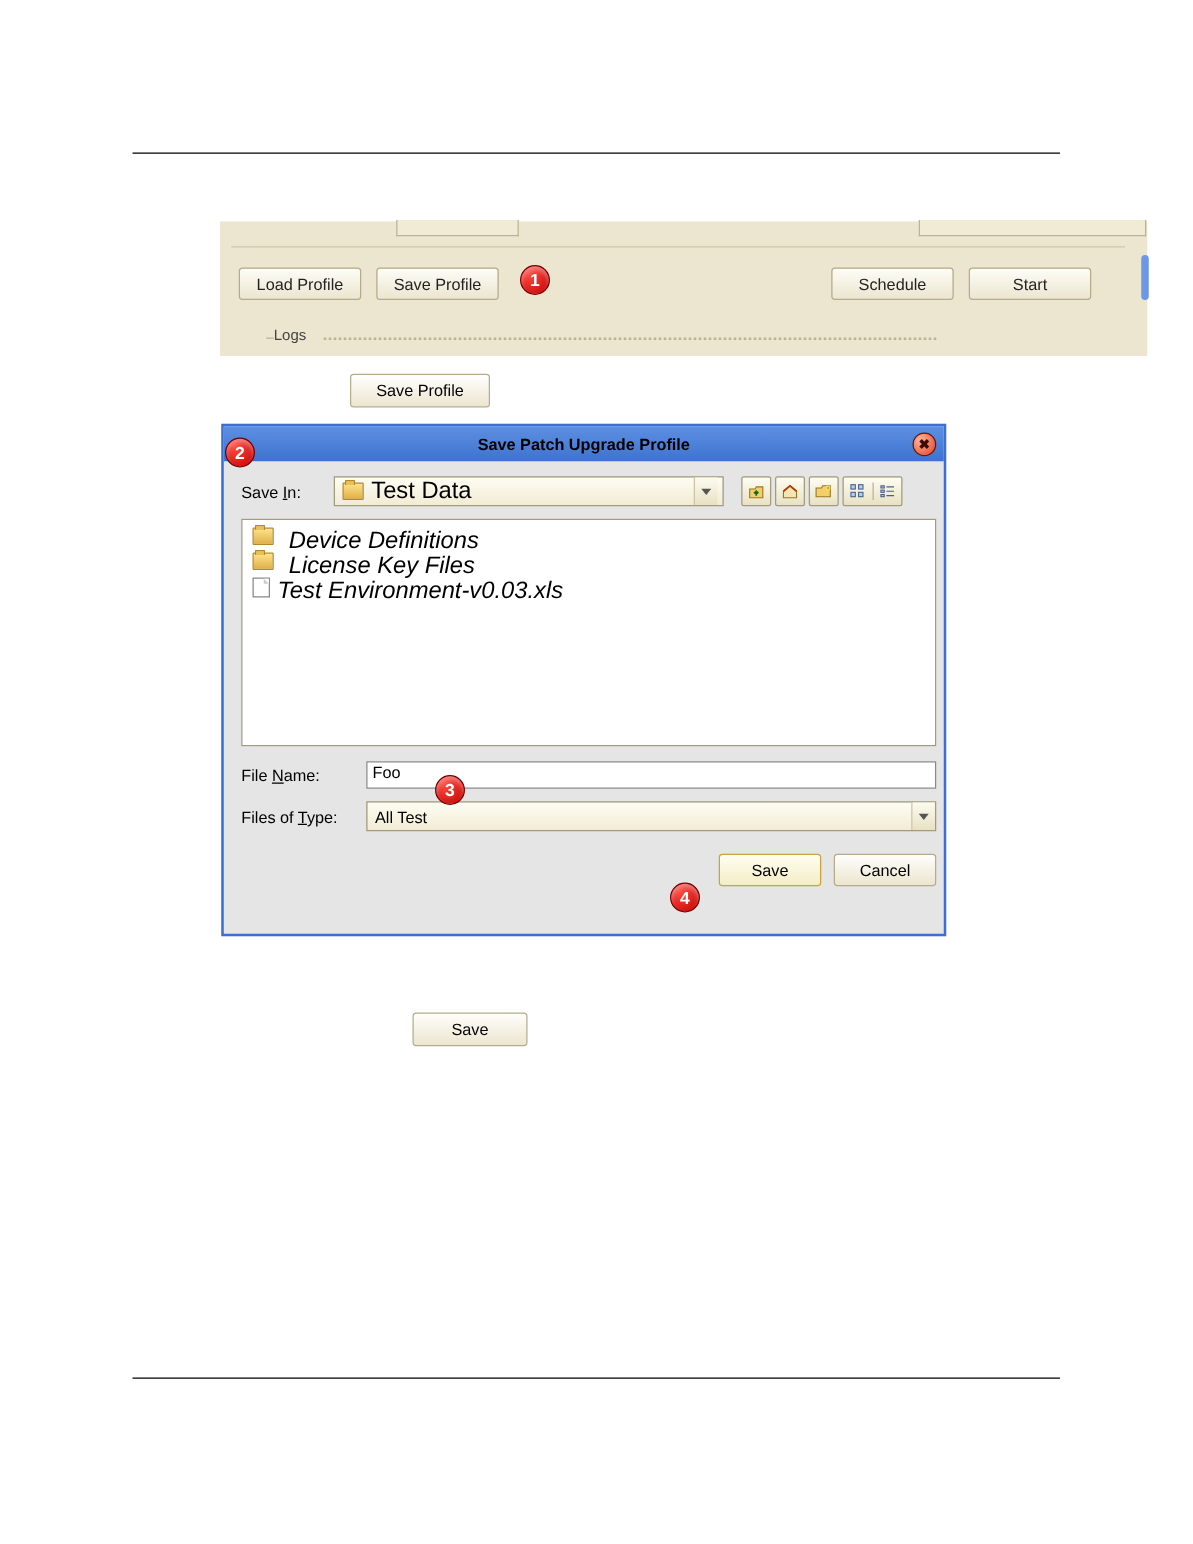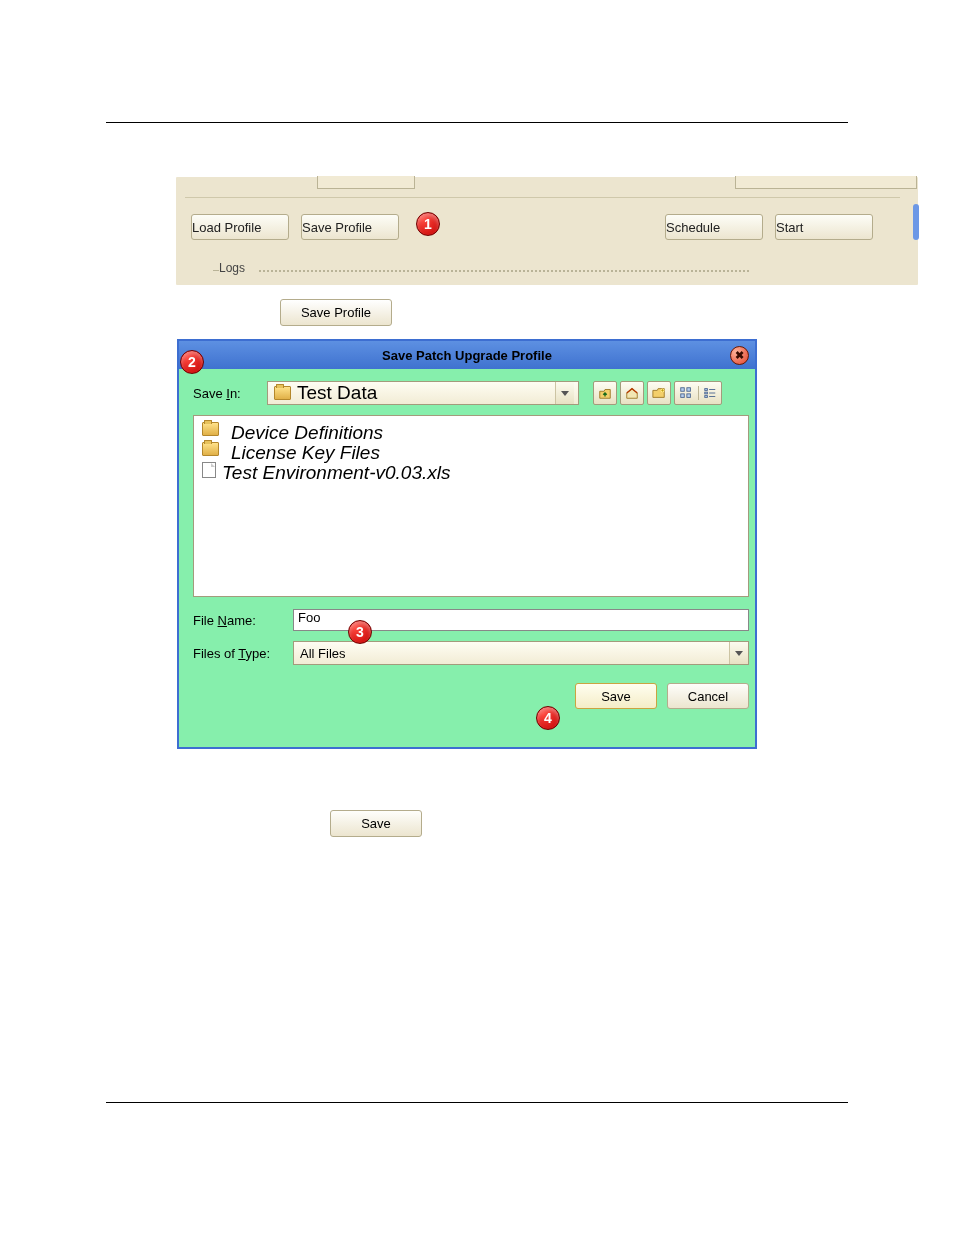--- a/index.html
+++ b/index.html
@@ -92,21 +92,21 @@
   .fig-btn {
     position: absolute;
     height: 26px;
     background: linear-gradient(#fdfdf7,#ece5cf);
     border: 1px solid #b4ac8c;
     border-radius: 3px;
     font-size: 13px;
     color: #222;
     display: flex;
     align-items: center;
-    justify-content: flex-start;
+    justify-content: center;
     box-sizing: border-box;
   }
   .logs-group {
     position: absolute;
     top: 85px;
     left: 44px;
     width: 680px;
   }
   .logs-line {
     position: absolute;
@@ -160,21 +160,21 @@
     box-shadow: inset 0 3px 4px rgba(255,255,255,0.4);
   }
   
   .dialog {
     position: absolute;
     top: 339px;
     left: 177px;
     width: 580px;
     height: 410px;
     border: 2px solid #3d6ed1;
-    background: #86efac;
+    background: #e5e5e5;
     box-sizing: border-box;
   }
   .dialog-title {
     position: relative;
     height: 28px;
     background: linear-gradient(#5d90e2,#3f72cf);
     display: flex;
     align-items: center;
     justify-content: center;
     font-weight: bold;
@@ -472,21 +472,21 @@
       <div class="field-row">
         <span class="field-label">File <span class="underline">N</span>ame:</span>
         <div class="textfield">
           <span>Foo</span>
         </div>
       </div>
 
       <div class="field-row" style="margin-top:10px;justify-content:center;">
         <span class="field-label">Files of <span class="underline">T</span>ype:</span>
         <div class="combo2">
-          <span style="flex:1">All Files</span>
+          <span style="flex:1">All Test</span>
           <div class="combo-drop">
               <div class="tri-down"></div>
             </div>
         </div>
       </div>
 
       <div class="dlg-buttons">
         <div class="dlg-btn primary">
           <span>Save</span>
         </div>

